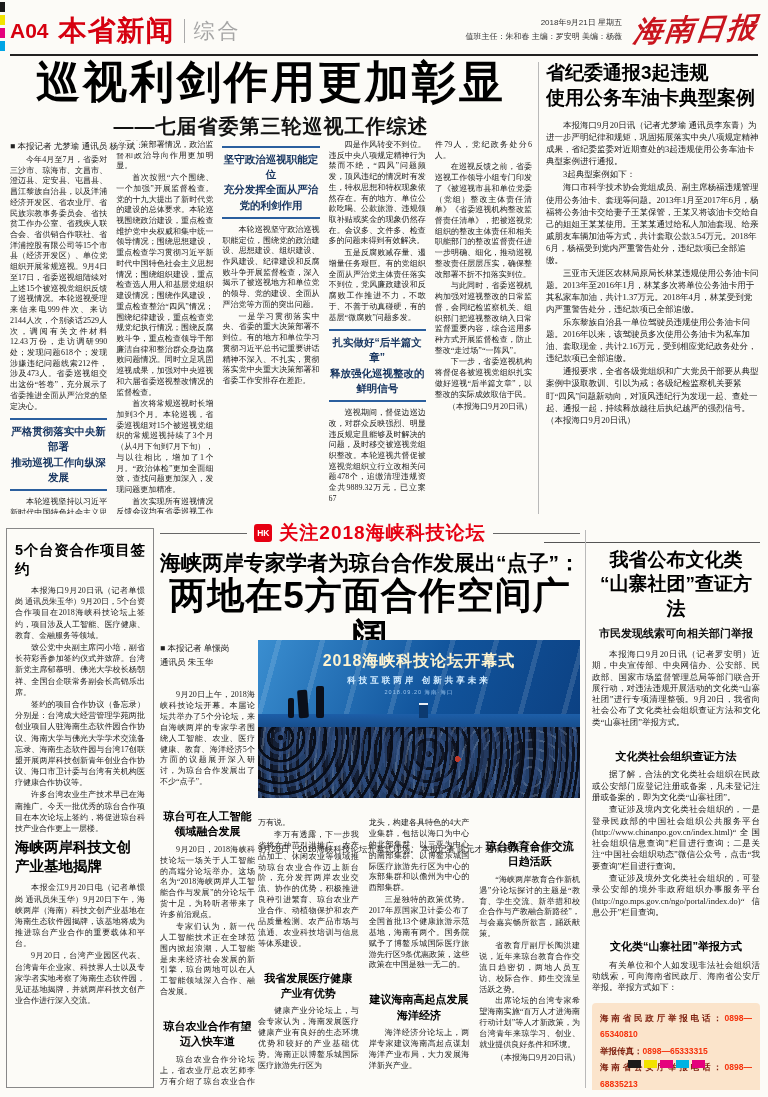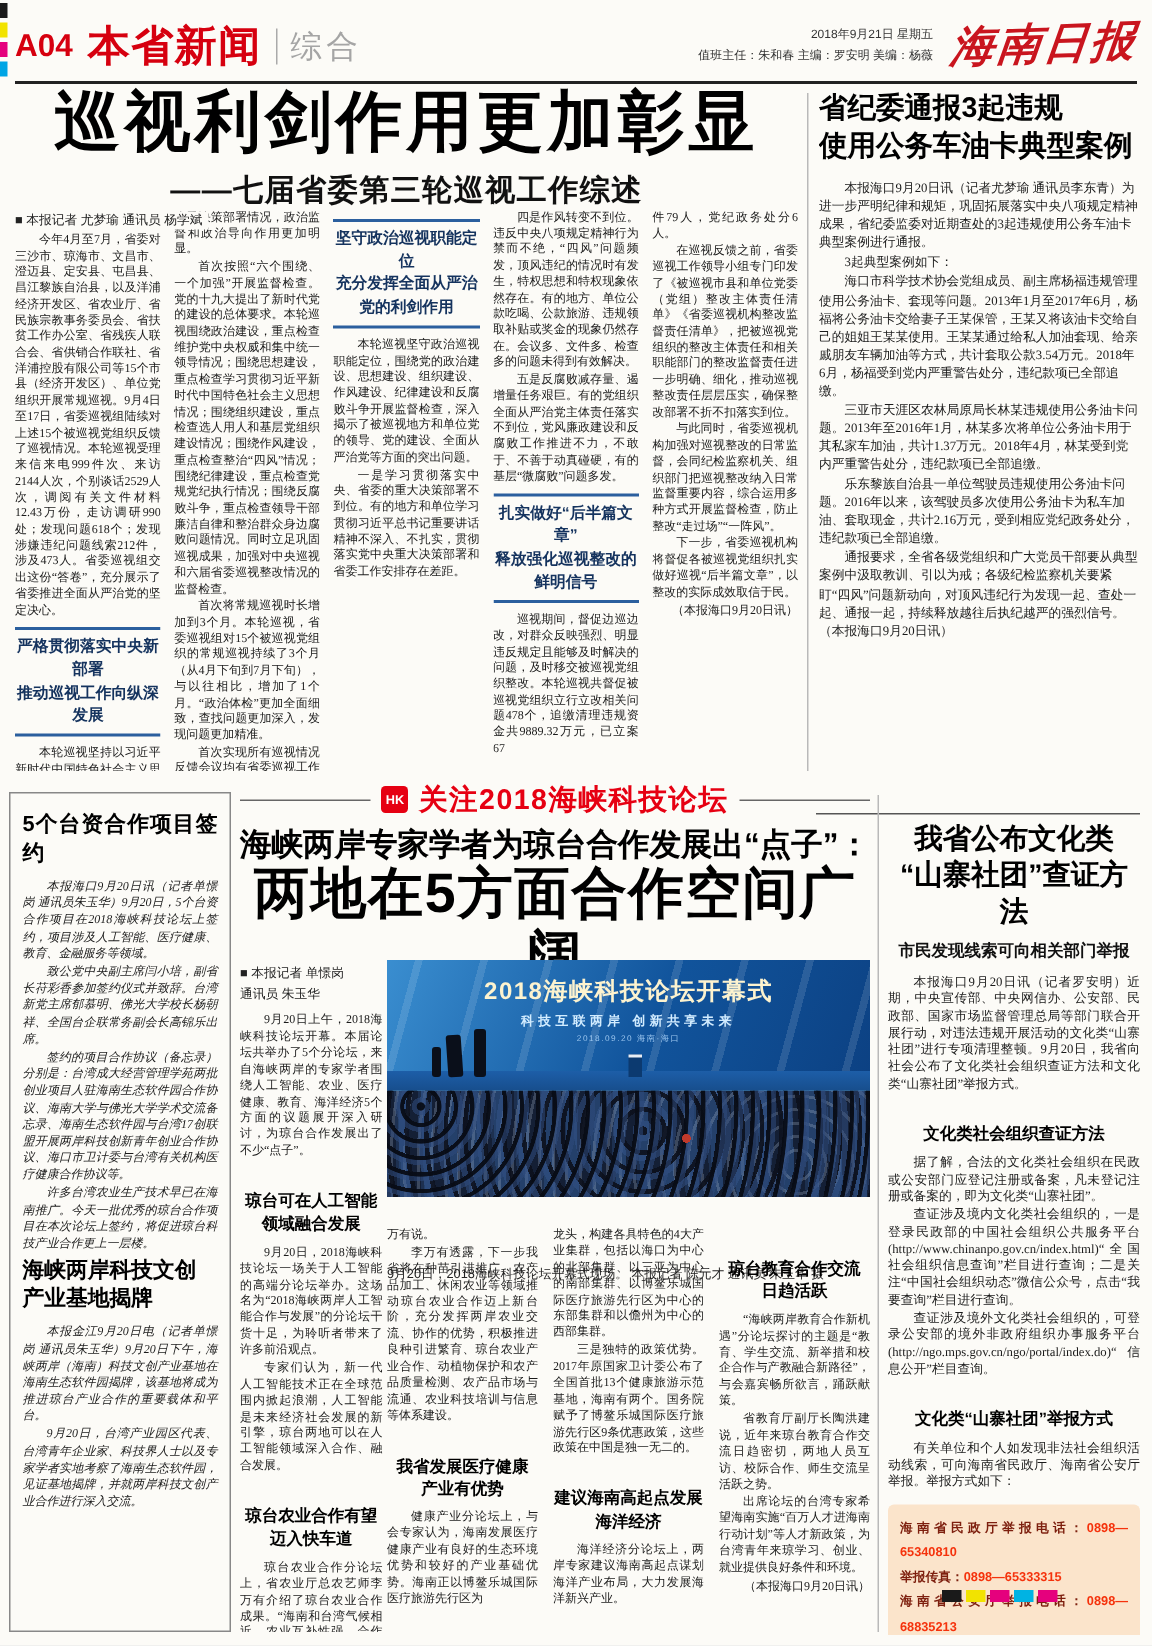--- a/index.html
+++ b/index.html
@@ -37,39 +37,39 @@
   .lead-cols .col:first-child{padding-top:15px;}
   .col{flex:1;font-size:8px;line-height:1.34;text-align:justify;overflow:hidden;min-width:0;}
   .para{text-indent:2em;margin:0 0 1px 0;}
   .para.cont{text-indent:0;}
   .colhead{font:bold 10.5px/1.45 "Liberation Sans",sans-serif;text-align:center;color:#15335e;
            border-top:2px solid #2b5f9e;border-bottom:2px solid #2b5f9e;padding:4px 1px;margin:6px 0;
            white-space:pre-line;}
   .subhead2{font:bold 11px/1.4 "Liberation Sans",sans-serif;text-align:center;color:#000;
             margin:21px 0 5px;white-space:pre-line;}
   .dateline{text-align:right;font-size:8px;margin-top:2px;}
-  .byline2{font:8.5px/1.6 "Liberation Sans",sans-serif;color:#222;margin-bottom:6px;white-space:pre-line;}
+  .byline2{font:8.5px/1.6 "Liberation Sans",sans-serif;color:#222;margin-bottom:21px;white-space:pre-line;}
 
   
   .vrule{position:absolute;width:1px;background:#b9b9b9;}
   .v1{left:538px;top:62px;height:452px;}
   .v2{left:585px;top:530px;height:558px;}
   .h1{position:absolute;left:544px;top:542px;width:216px;height:1px;background:#555;}
 
   
   .rail-top{position:absolute;left:546px;top:60px;width:214px;height:478px;overflow:hidden;}
   .rail-title{font:bold 19px/1.32 "Liberation Sans",sans-serif;text-align:left;color:#000;
               margin:0 0 9px;white-space:pre-line;}
   .rail-top .para{font-size:8.5px;line-height:1.42;}
 
   
   .leftbox{position:absolute;left:6px;top:528px;width:148px;height:560px;border:1px solid #888;
            padding:8px 8px;box-sizing:border-box;overflow:hidden;text-align:justify;}
   .boxtitle{font:bold 14.5px/1.28 "Liberation Sans",sans-serif;color:#000;margin:4px 0 7px;white-space:pre-line;}
-  .leftbox .para{font-size:8px;line-height:1.4;font-style:italic;}
+  .leftbox .para{font-size:8px;line-height:1.4;}
 
   
   .banner{position:absolute;left:160px;top:520px;width:420px;display:flex;align-items:center;
           justify-content:center;gap:7px;}
   .bline{flex:1;height:1px;background:#666;}
   .blogo{flex:0 0 18px;width:18px;height:18px;background:#e60012;color:#fff;border-radius:3px;
          font:bold 8.5px/18px "Liberation Sans",sans-serif;text-align:center;}
   .btext{font:bold 19px "Liberation Sans",sans-serif;color:#e60012;letter-spacing:1px;white-space:nowrap;}
   .kicker{position:absolute;left:160px;top:549px;width:420px;text-align:center;
           font:bold 21px "Liberation Sans",sans-serif;color:#000;}

